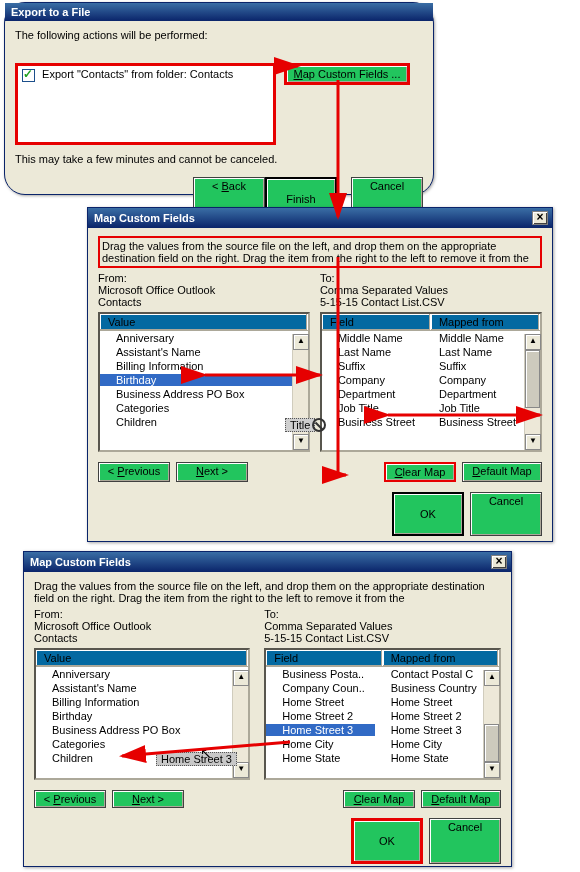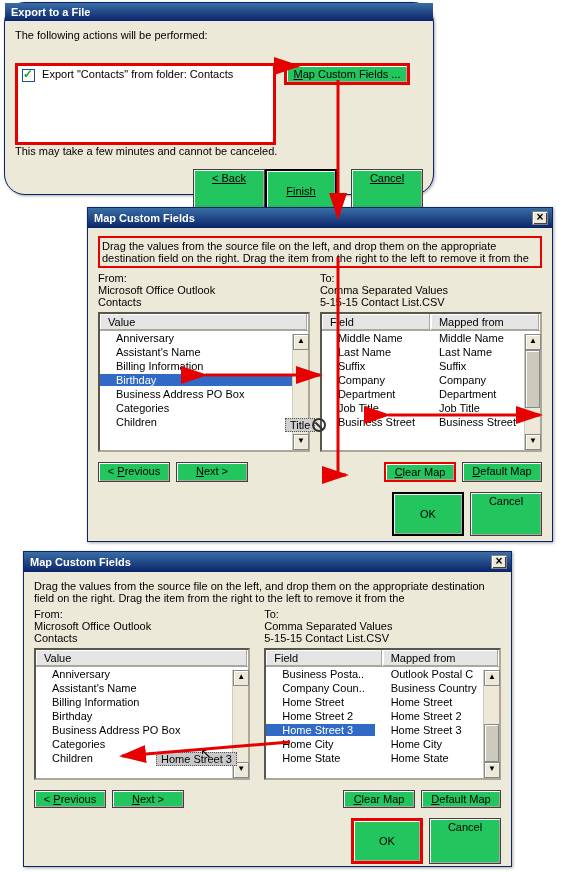--- a/index.html
+++ b/index.html
@@ -55,21 +55,21 @@
     display: inline-block;
     cursor: default;
   }
   .btn.wide { min-width: 110px; }
   .btn-default { border: 2px solid #000; box-shadow: inset 1px 1px 0 #fff, inset -1px -1px 0 #ACA899; padding:14px 0;}
   .list-sunken {
     background: #fff;
     border: 2px inset #ACA899;
   }
   .list-header {
-    background: #e5e5e5;
+    background: #0369a1;
     border-bottom: 1px solid #ACA899;
     display: flex;
   }
   .list-header .col {
     padding: 2px 8px;
     border-right: 1px solid #fff;
     box-shadow: inset -1px -1px 0 #ACA899, inset 1px 1px 0 #fff;
     flex: 1;
   }
   .list-header .col:last-child { flex:1; }
@@ -118,22 +118,22 @@
       <div class="list-sunken red-box-thick" style="width:261px; height:82px; position:relative;">
         <div style="padding:2px 4px;">
           <span class="check"></span>
           <span>Export "Contacts" from folder: Contacts</span>
         </div>
       </div>
       <div style="flex:1;">
         <div class="btn wide red-box-thick" style="min-width:126px;"><u>M</u><span>ap Custom Fields ...</span></div>
       </div>
     </div>
-    <div style="">This may take a few minutes and cannot be canceled.</div>
-    <div style="display:flex; justify-content:flex-end; margin-top:12px;text-decoration:underline;">
+    <div style="margin-top:8px;">This may take a few minutes and cannot be canceled.</div>
+    <div style="display:flex; justify-content:flex-end; margin-top:12px;">
       <div class="btn">&lt; <u>B</u>ack</div>
       <div class="btn btn-default">Finish</div>
       <div style="width:14px;"></div>
       <div class="btn">Cancel</div>
     </div>
   </div>
 </div>
 
 <div class="dialog" style="left:87px; top:207px; width:466px; height:335px;">
   <div class="titlebar">
@@ -304,21 +304,21 @@
         <div>Comma Separated Values</div>
         <div style="margin-bottom:4px;">5-15-15 Contact List.CSV</div>
         <div class="list-sunken" style="height:132px; position:relative;">
           <div class="list-header">
             <div class="col" style="flex:1;">Field</div>
             <div class="col" style="flex:1;">Mapped from</div>
           </div>
           <div class="list-body" id="m2-to" style="height:142px; padding-right:16px;">
               <div class="row">
                 <div class="cell first">Business Posta..</div>
-                <div class="cell">Outlook Postal C</div>
+                <div class="cell">Contact Postal C</div>
               </div>
               <div class="row">
                 <div class="cell first">Company Coun..</div>
                 <div class="cell">Business Country</div>
               </div>
               <div class="row">
                 <div class="cell first">Home Street</div>
                 <div class="cell">Home Street</div>
               </div>
               <div class="row">

